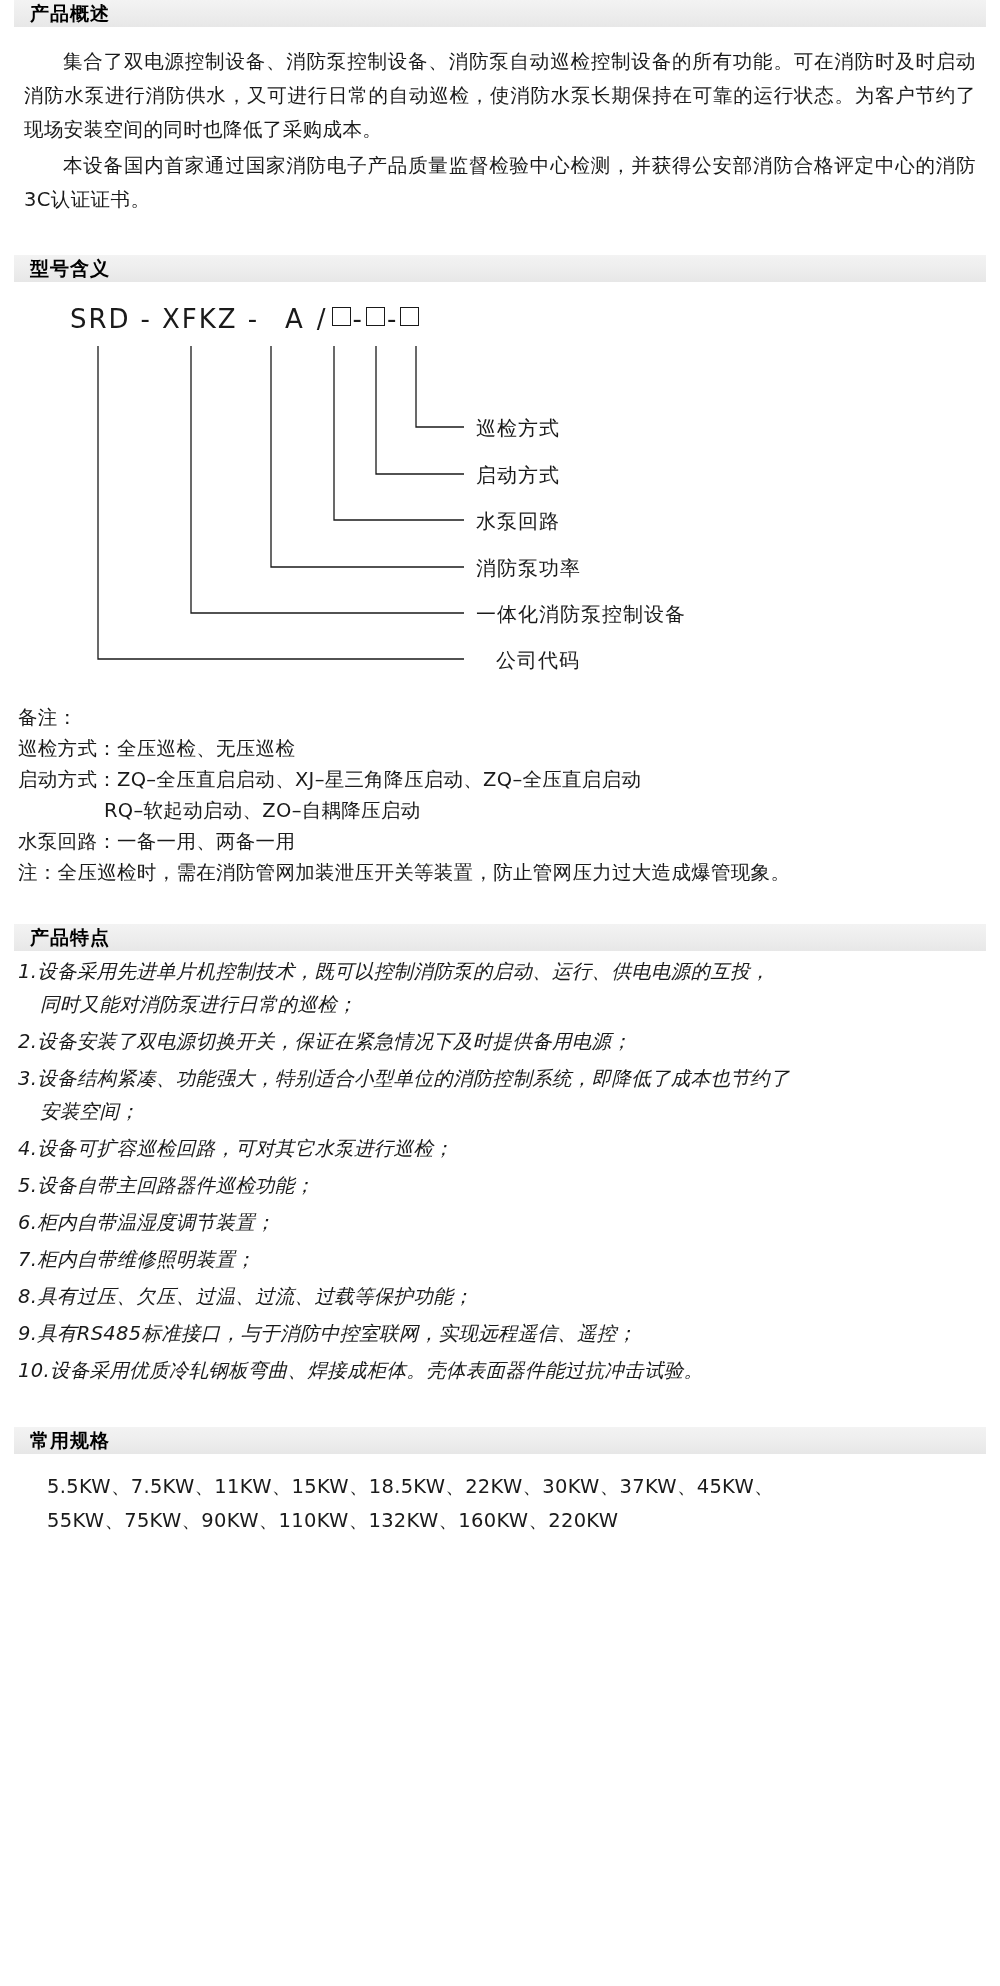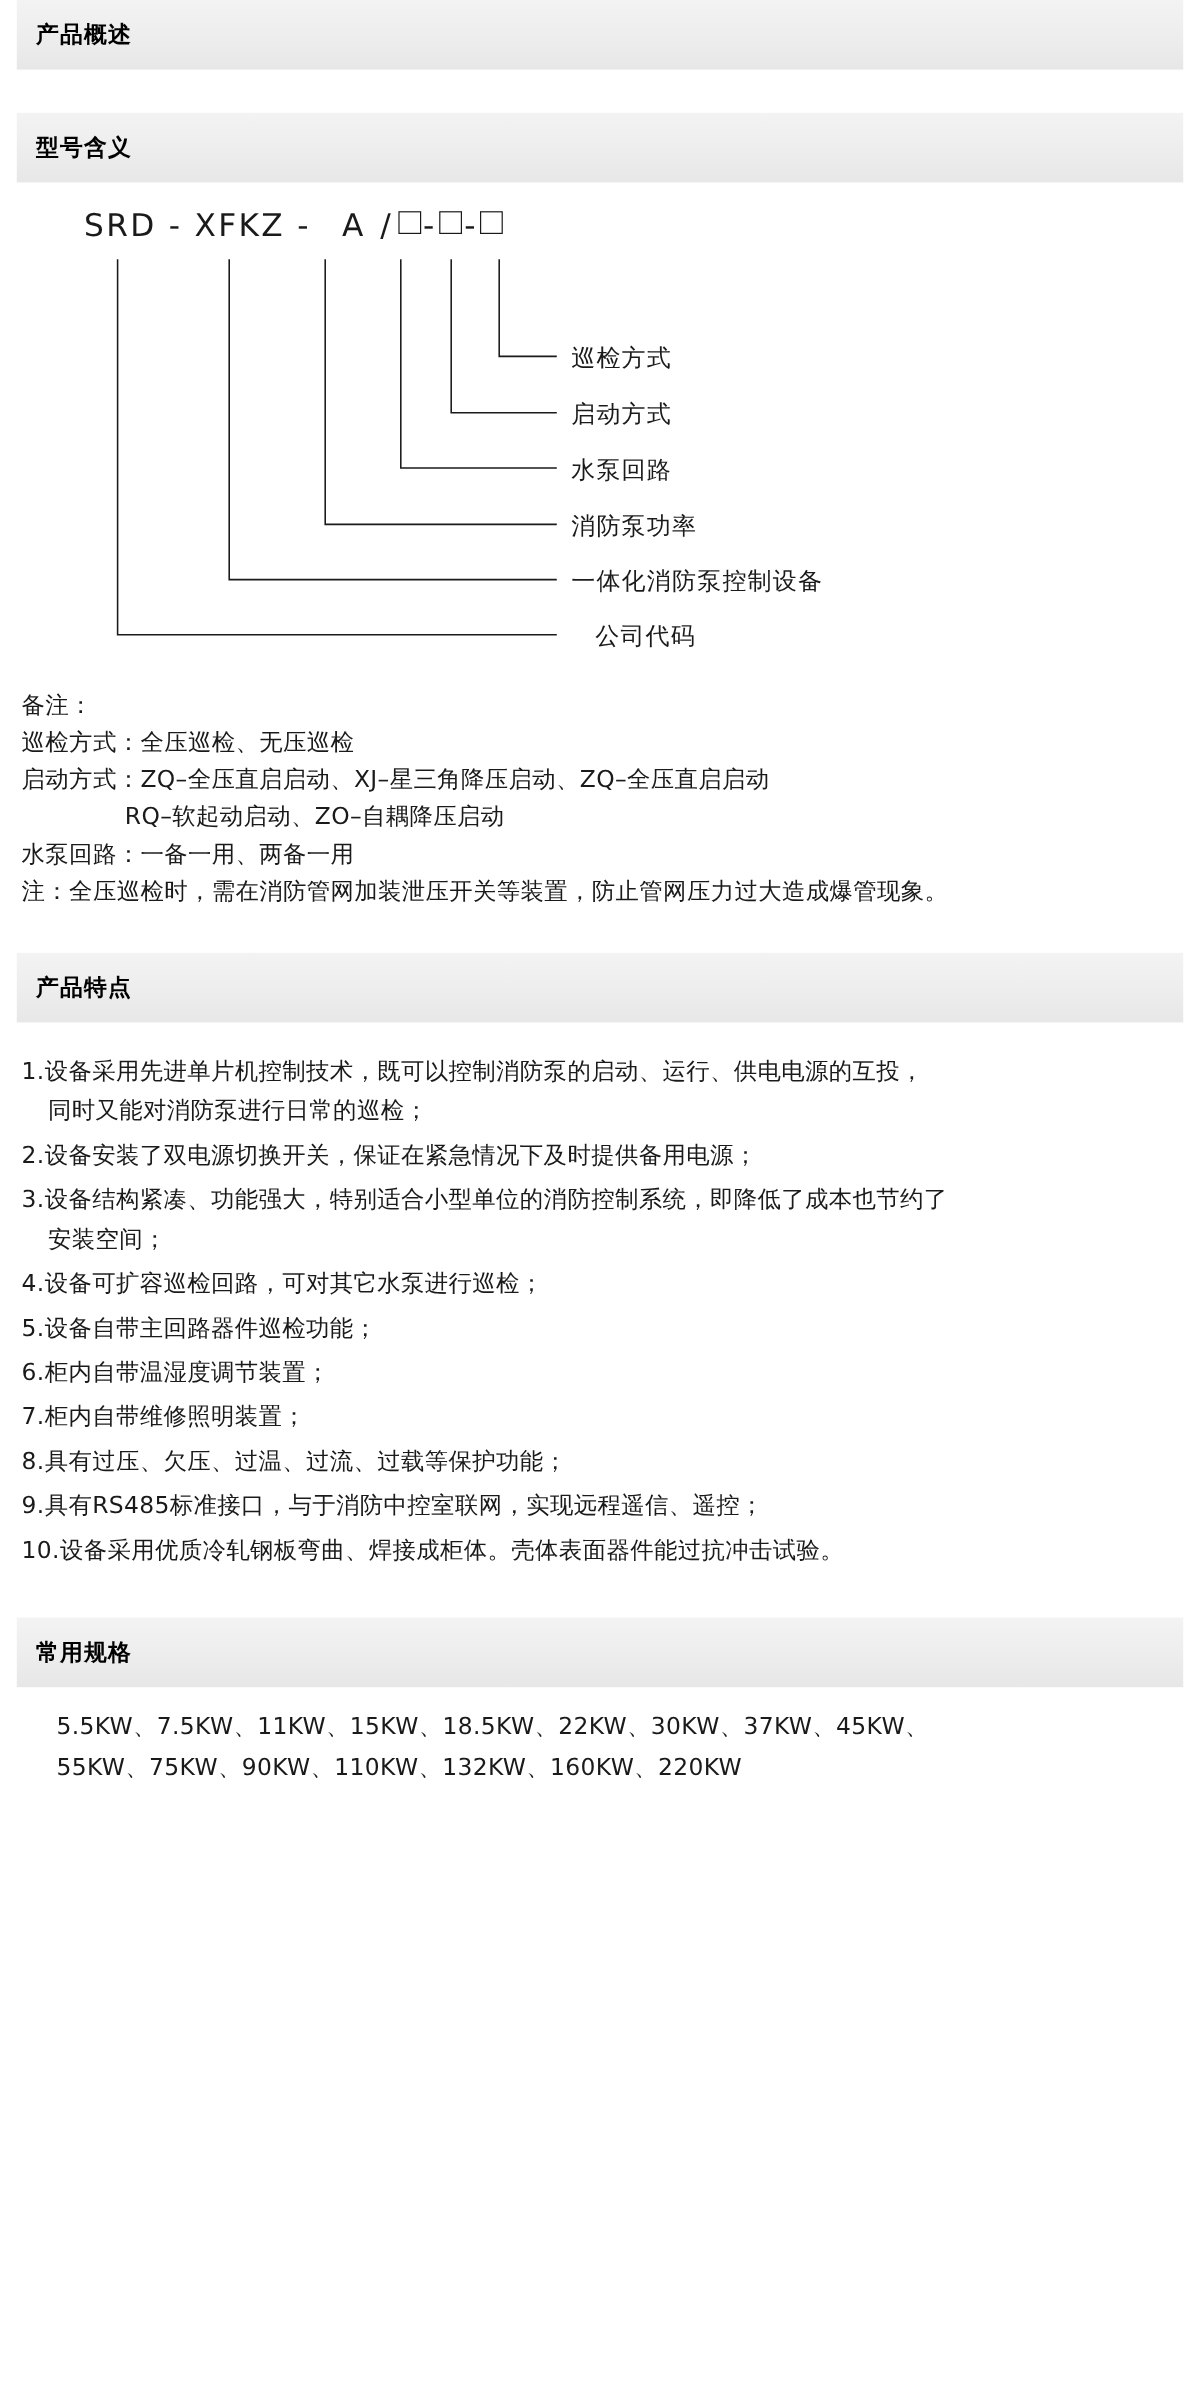--- a/index.html
+++ b/index.html
@@ -19,21 +19,21 @@
     width: 1000px;
     min-height: 1986px;
     box-sizing: border-box;
     padding: 0 14px;
   }
 
   
   .section-bar {
     background: linear-gradient(to bottom, #f3f3f3 0%, #ededed 55%, #e7e7e7 100%);
     border: 0;
-    height: 58px;
+    height: 27px;
     display: flex;
     align-items: center;
     padding-left: 16px;
     margin: 0;
   }
   .section-bar .title {
     font-size: 19px;
     font-weight: bold;
     letter-spacing: 1px;
     color: #000;
@@ -113,21 +113,22 @@
   }
   .notes .line.indent {
     padding-left: 86px;
   }
   .notes .line.wide {
     white-space: normal;
   }
 
   
   .features {
-    padding: 24px 4px 0 4px;
+    padding: 4px 4px 0 4px;
+    font-style: italic;
   }
   .features .item {
     font-size: 19.5px;
     line-height: 33px;
     margin-bottom: 4px;
     letter-spacing: 0.3px;
   }
   .features .item .cont {
     display: block;
     padding-left: 22px;
@@ -149,20 +150,24 @@
 </style>
 </head>
 <body>
 
 <div class="page">
 
   <div class="section-bar">
     <span class="title">产品概述</span>
   </div>
 
+  <div class="para-block">
+    <p class="para">集合了双电源控制设备、消防泵控制设备、消防泵自动巡检控制设备的所有功能。可在消防时及时启动消防水泵进行消防供水，又可进行日常的自动巡检，使消防水泵长期保持在可靠的运行状态。为客户节约了现场安装空间的同时也降低了采购成本。</p>
+    <p class="para">本设备国内首家通过国家消防电子产品质量监督检验中心检测，并获得公安部消防合格评定中心的消防3C认证证书。</p>
+  </div>
 
   <div class="spacer-lg"></div>
 
   <div class="section-bar">
     <span class="title">型号含义</span>
   </div>
 
   <div class="model-wrap">
 
     <div class="model-code">

